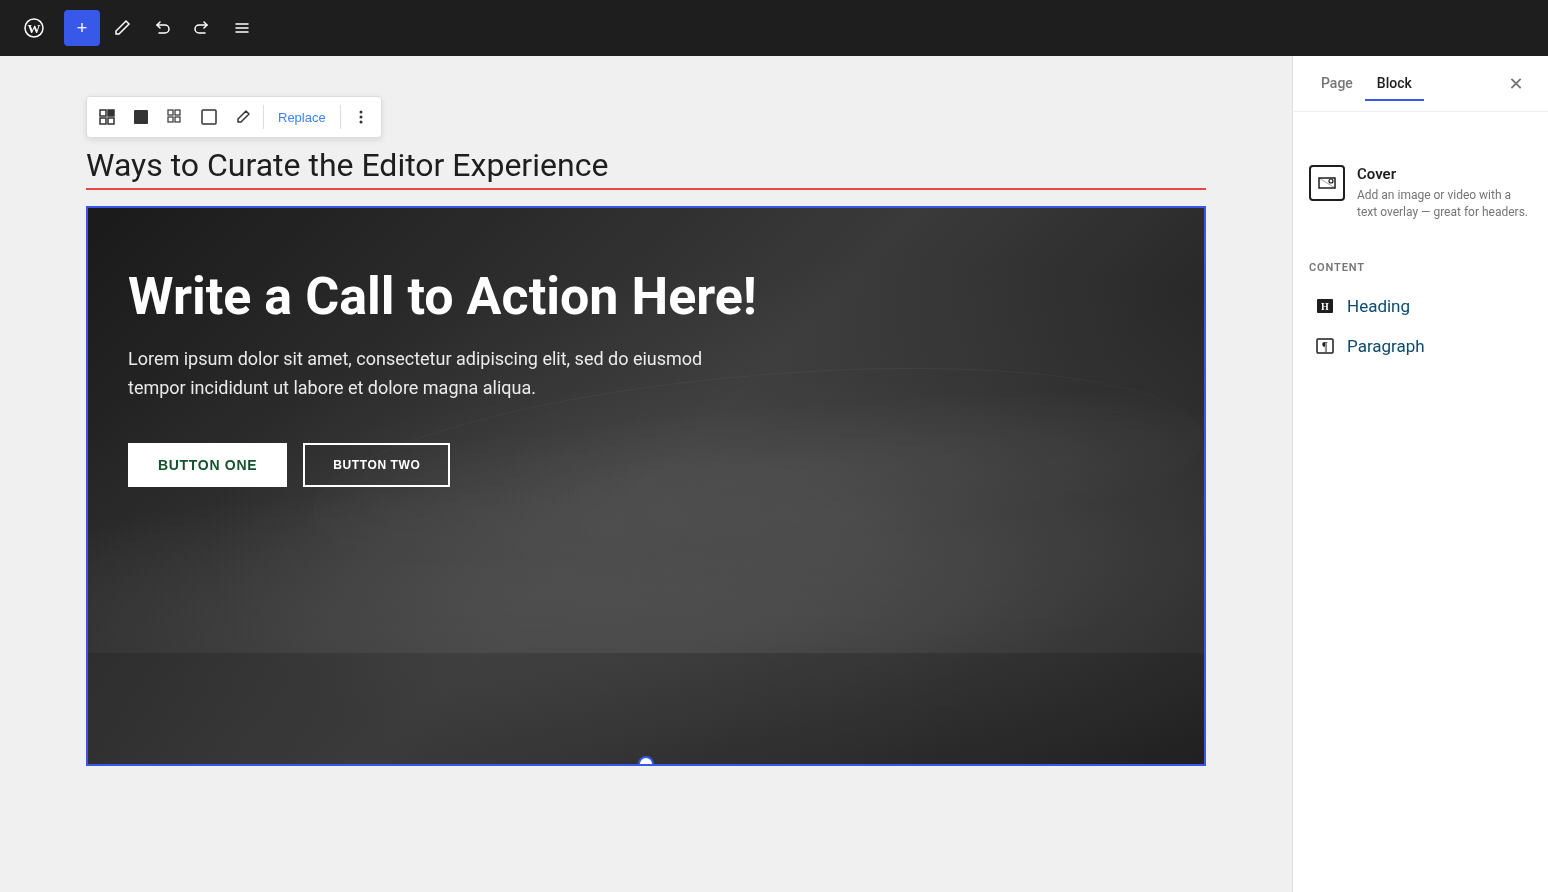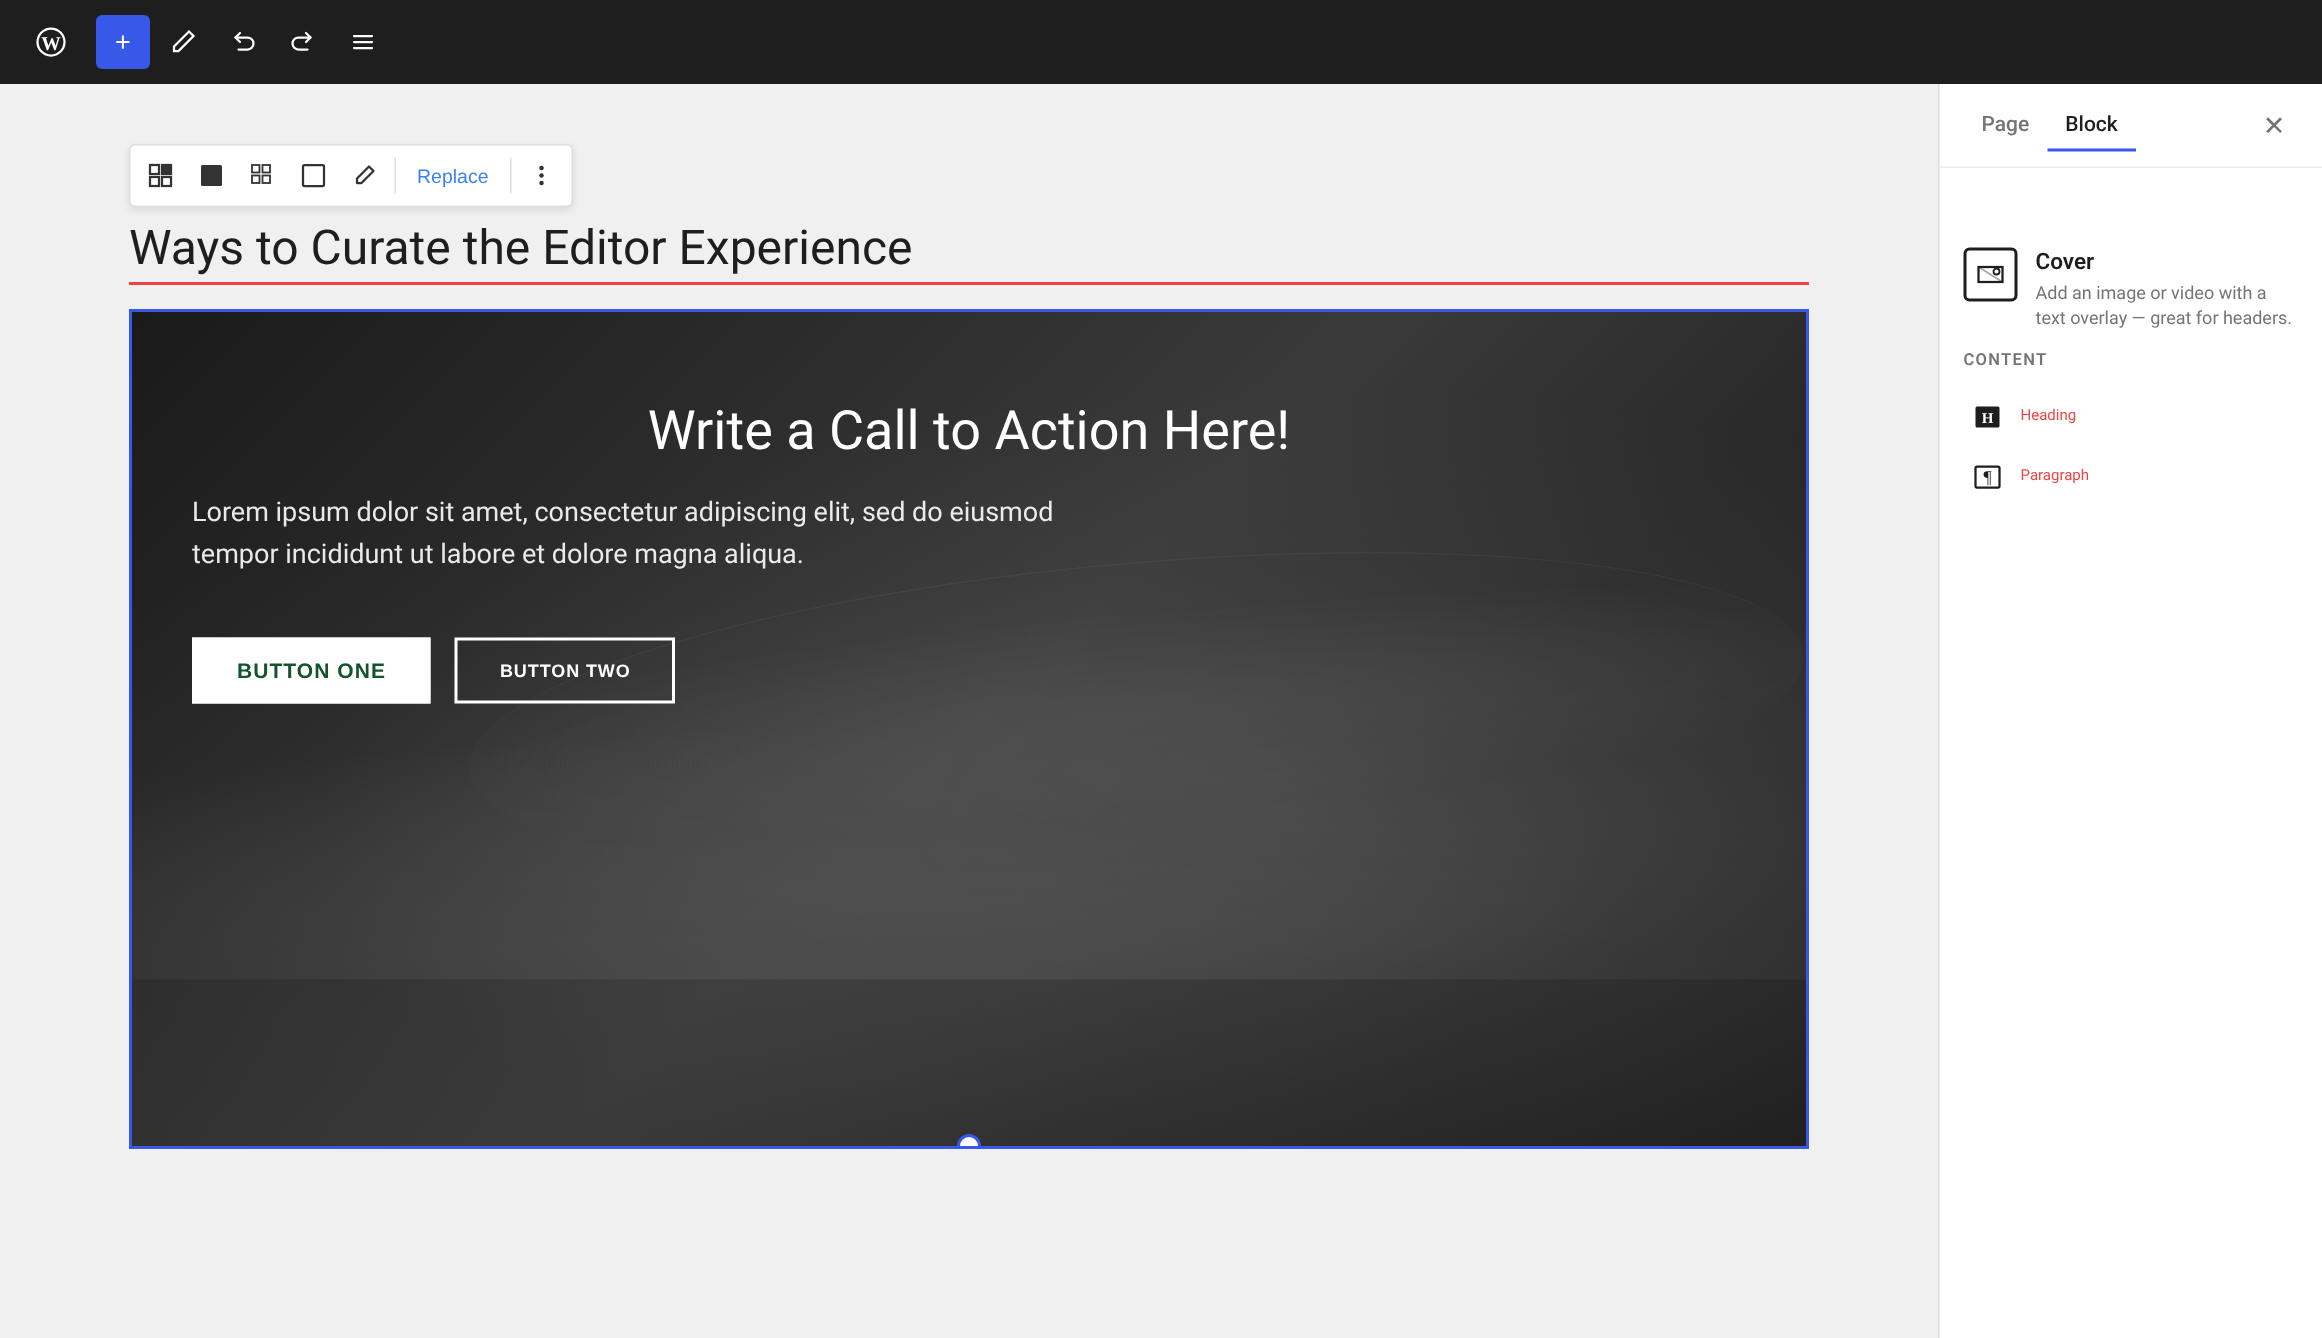--- a/index.html
+++ b/index.html
@@ -204,26 +204,25 @@
       border-top: 1px solid rgba(150,150,150,0.1);
       border-radius: 50%;
       transform: rotate(-5deg);
     }
     .cover-content {
       position: relative;
       z-index: 2;
       padding: 60px 40px 60px 40px;
     }
     .cover-heading {
-      font-size: 36px;
-      font-weight: 400;
+      font-size: 52px;
+      font-weight: 700;
       color: white;
       margin-bottom: 20px;
       line-height: 1.1;
-      text-align: center;
     }
     .cover-paragraph {
       font-size: 18px;
       color: rgba(255,255,255,0.9);
       margin-bottom: 40px;
       max-width: 580px;
       line-height: 1.6;
     }
     .cover-buttons {
       display: flex;
@@ -312,21 +311,21 @@
       flex: 1;
       overflow-y: auto;
       padding: 20px 16px;
     }
 
     
     .block-info {
       display: flex;
       align-items: flex-start;
       gap: 12px;
-      margin-bottom: 12px;
+      margin-bottom: 40px;
     }
     .block-icon-cover {
       width: 36px; height: 36px;
       border: 2px solid #1e1e1e;
       border-radius: 4px;
       display: flex; align-items: center; justify-content: center;
       font-size: 16px;
       flex-shrink: 0;
     }
     .block-info-text { flex: 1; }
@@ -361,22 +360,22 @@
       cursor: pointer;
     }
     .content-list-icon {
       width: 24px; height: 24px;
       display: flex; align-items: center; justify-content: center;
       color: #1e1e1e;
       font-size: 16px;
       flex-shrink: 0;
     }
     .content-list-label {
-      font-size: 10px;
-      color: #ef4444;
+      font-size: 17px;
+      color: #0c4a6e;
     }
   </style>
 </head>
 <body>
 
 <div class="top-toolbar">
   <div class="toolbar-left">
     <div class="wp-logo">
       <svg width="20" height="20" viewBox="0 0 20 20" xmlns="http://www.w3.org/2000/svg">
         <circle cx="10" cy="10" r="9" fill="none" stroke="white" stroke-width="1.5"></circle>

